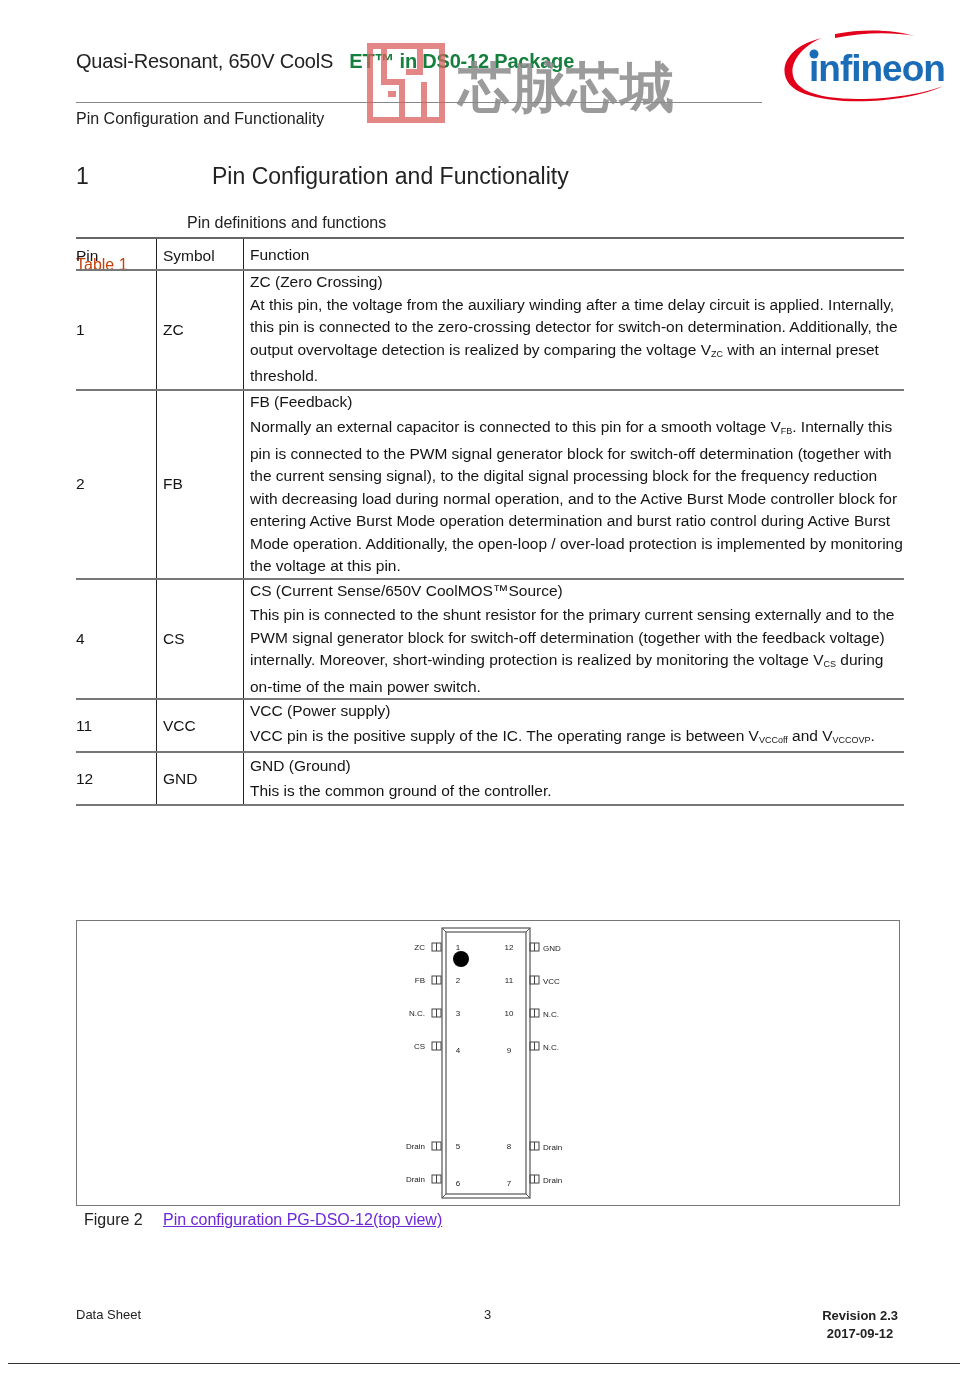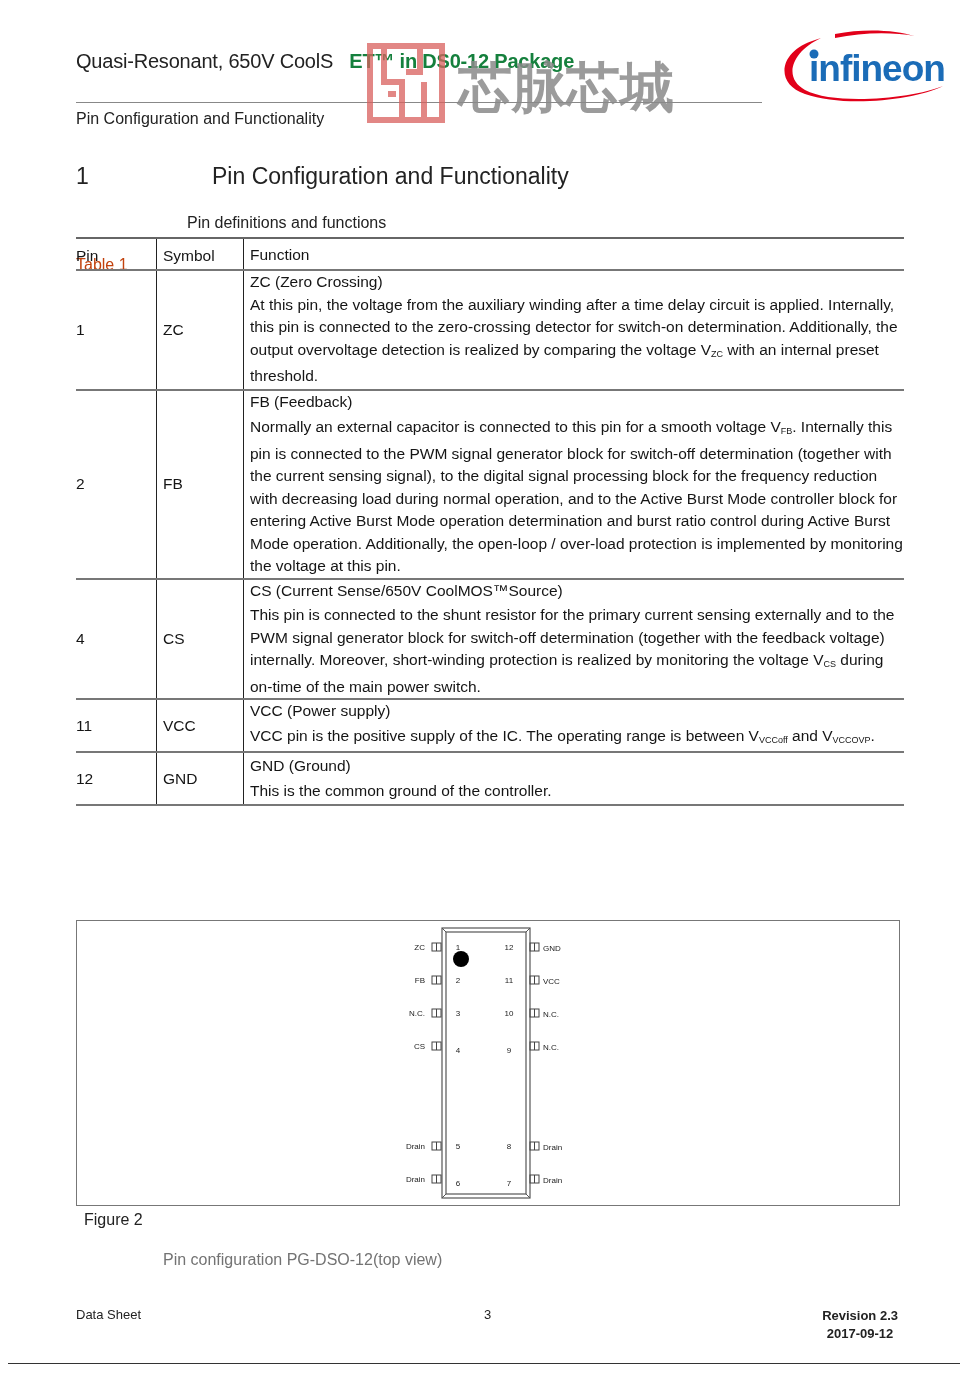--- a/index.html
+++ b/index.html
@@ -24,21 +24,21 @@
   table.pins th.fn{}
   .c-pin{width:80px;}
   .c-sym{width:80px;border-left:1px solid #222;padding-left:6px !important;}
   .c-fn{border-left:1px solid #222;padding-left:6px !important;line-height:22.5px;}
   .fn-title{display:block;}
   .fn-body{display:block;}
   sub{font-size:9px;vertical-align:-2px;}
 
   .fig-box{left:76px;top:920px;width:822px;height:284px;border:1px solid #777;}
   .fig-cap-num{left:76px;top:1211px;font-size:16px;color:#222;margin-left:8px;}
-  .fig-cap-txt{left:163px;top:1251px;font-size:16px;color:#737373;}
+  .fig-cap-txt{left:163px;top:1211px;font-size:16px;color:#6d28d9;text-decoration:underline;}
 
   .ft-left{left:76px;top:1307px;font-size:13px;color:#222;}
   .ft-mid{left:484px;top:1307px;font-size:13px;color:#222;}
   .ft-right{right:69px;top:1307px;font-size:13px;color:#222;text-align:center;line-height:18px;font-weight:bold;}
   .ft-rule{left:8px;top:1363px;width:952px;height:1px;background:#333;}
 </style>
 </head>
 <body>
 
 <div class="abs hdr-title"><span>Quasi-Resonant, 650V CoolS</span>&nbsp;&nbsp; <b>ET™ in DS0-12 Package</b></div>

